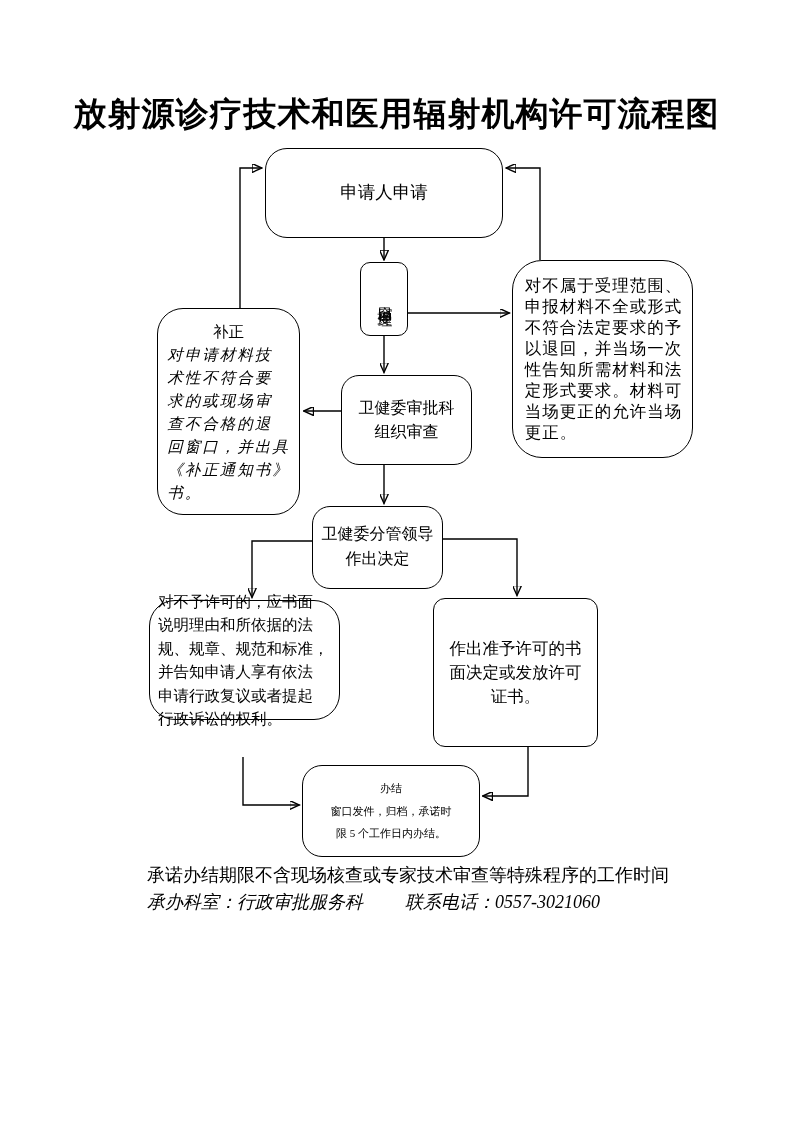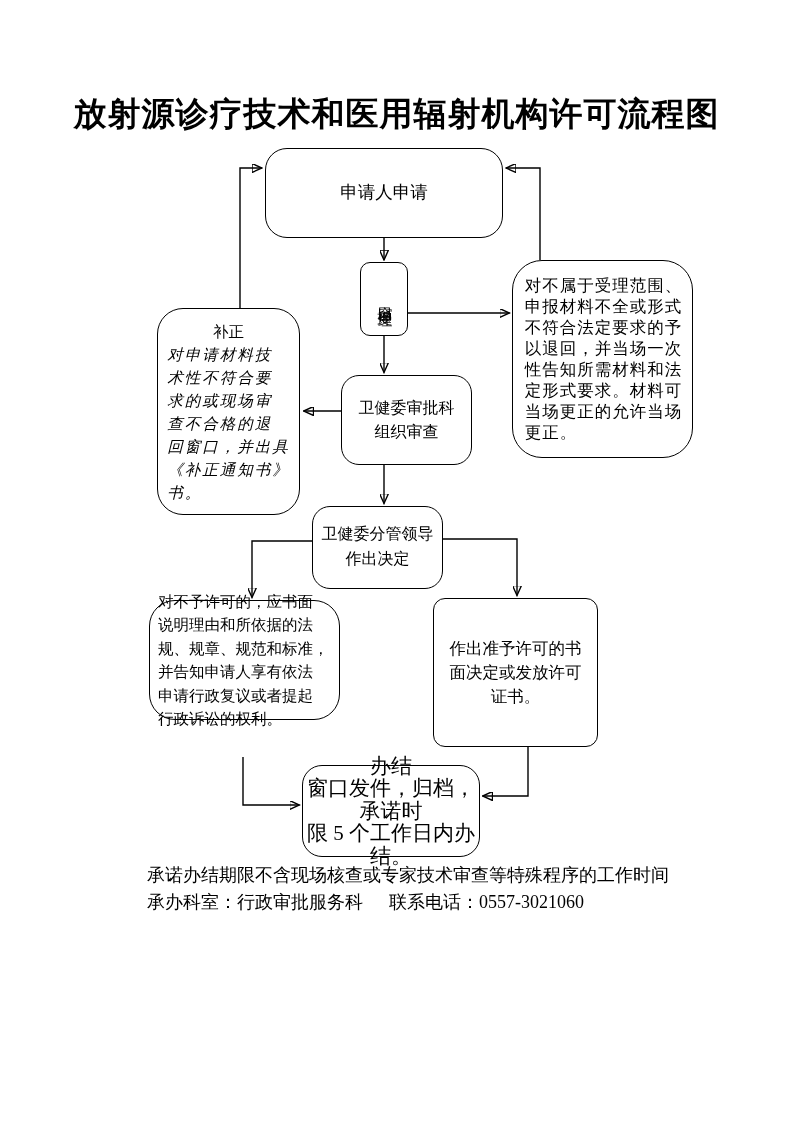--- a/index.html
+++ b/index.html
@@ -109,34 +109,35 @@
   }
   .node-approve {
     left: 433px; top: 598px; width: 165px; height: 149px;
     border-radius: 12px;
     font-size: 16.5px;
     line-height: 24px;
   }
   .node-finish {
     left: 302px; top: 765px; width: 178px; height: 92px;
     border-radius: 20px;
-    font-size: 21px;
+    font-size: 11px;
     line-height: 22.5px;
     padding: 0 2px;
   }
   .footer {
     position: absolute;
     left: 147px;
     top: 862px;
     font-size: 18px;
     line-height: 27px;
   }
   .footer-line2 {
     display: flex;
-    gap: 26px;
+    gap: 42px;
+    font-style: italic;
   }
 </style>
 </head>
 <body>
 
 <div class="page">
 
   <div class="title">放射源诊疗技术和医用辐射机构许可流程图</div>
 
   <svg class="connectors" width="793" height="1122" viewBox="0 0 793 1122" xmlns="http://www.w3.org/2000/svg">

